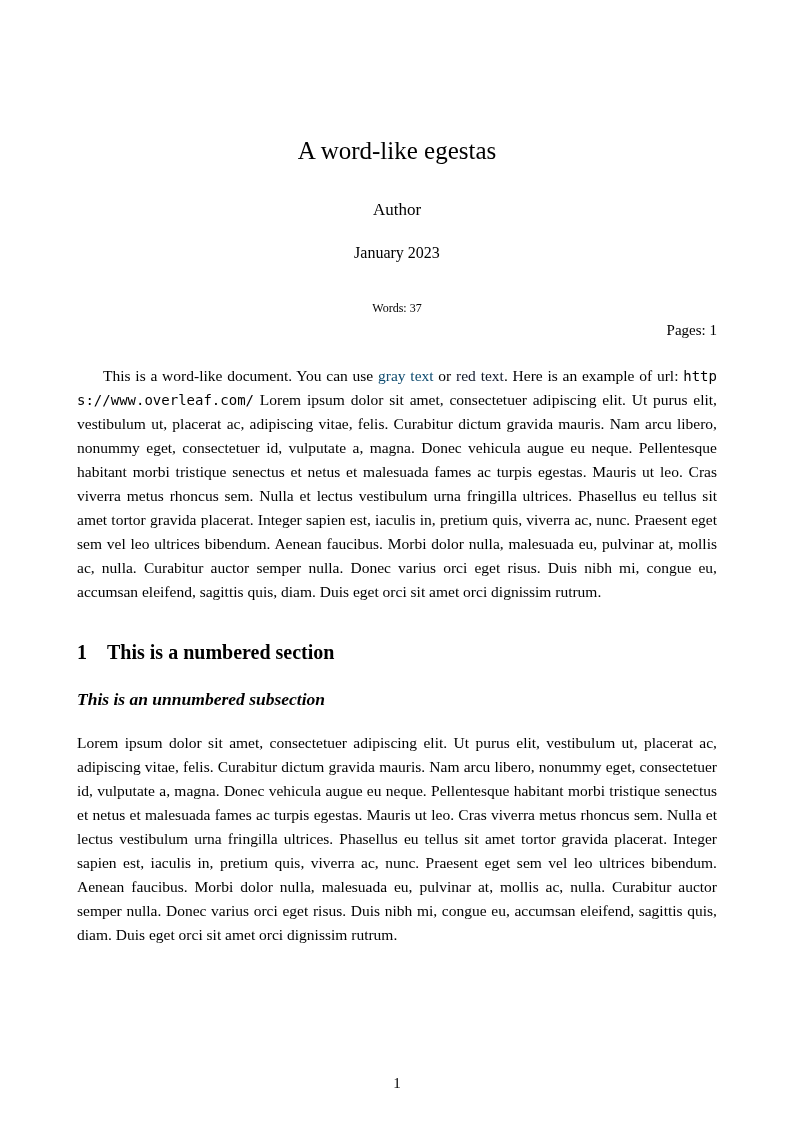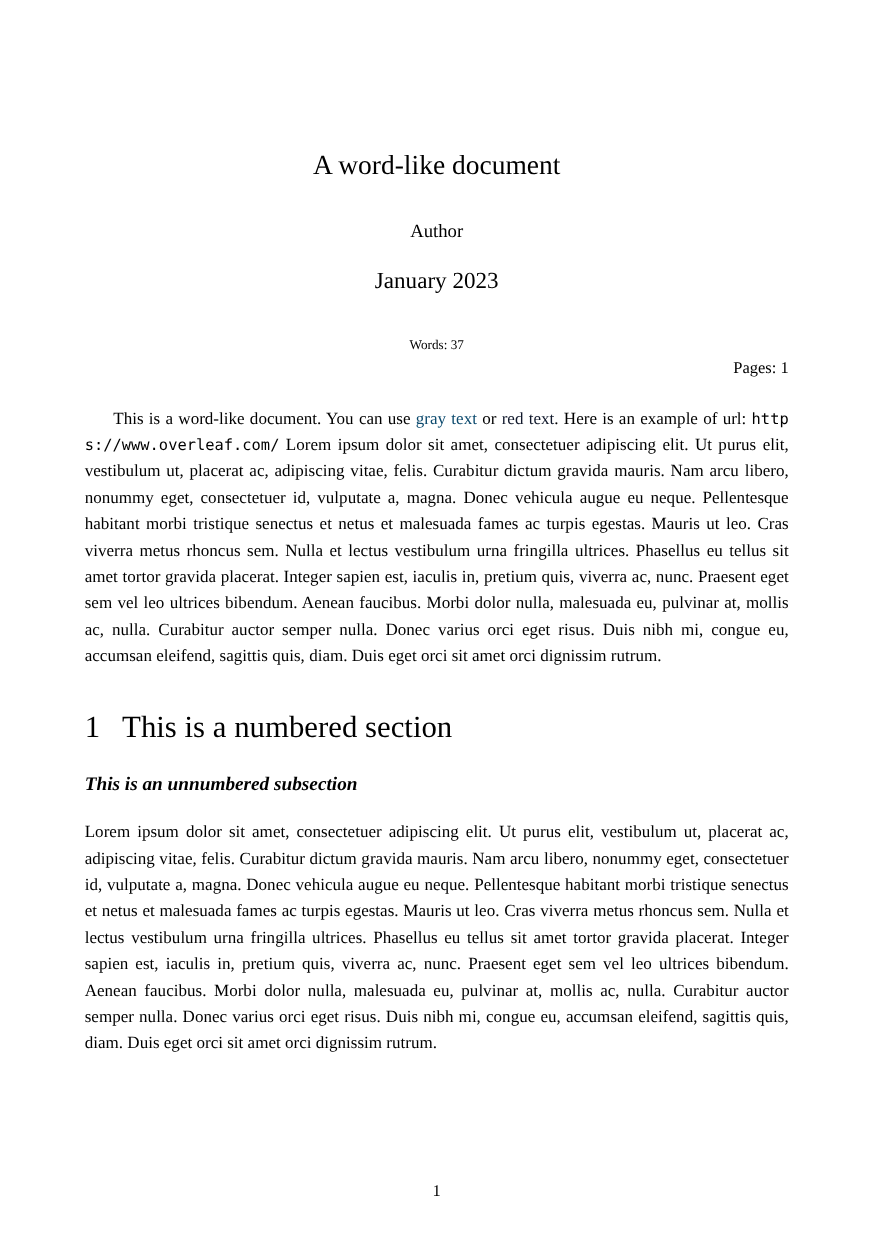--- a/index.html
+++ b/index.html
@@ -28,21 +28,21 @@
     }
     .doc-author {
       margin: 38px 0 0 0;
       text-align: center;
       font-size: 17px;
       line-height: 1;
     }
     .doc-date {
       margin: 27px 0 0 0;
       text-align: center;
-      font-size: 21px;
+      font-size: 16px;
       line-height: 1;
     }
     .doc-words {
       margin: 41px 0 0 0;
       text-align: center;
       font-size: 12px;
       line-height: 1;
     }
     .doc-pages {
       margin: 9px 0 0 0;
@@ -67,23 +67,23 @@
       font-family: "DejaVu Sans Mono", "Liberation Mono", monospace;
       font-size: 14px;
       word-break: break-all;
       color: #000000;
       text-decoration: none;
     }
     .text-gray { color: #0c4a6e; }
     .text-red  { color: #0f172a; }
     .section-heading {
       margin: 38px 0 0 0;
-      font-size: 28px;
+      font-size: 20px;
       line-height: 1.05;
-      font-weight: normal;
+      font-weight: bold;
     }
     .section-heading .sec-num {
       display: inline-block;
       margin-right: 20px;
     }
     .subsection-heading {
       margin: 27px 0 0 0;
       font-size: 17.5px;
       line-height: 1.05;
       font-weight: bold;
@@ -97,21 +97,21 @@
       text-align: center;
       font-size: 15px;
       line-height: 1;
     }
   </style>
 </head>
 <body>
 
 <div class="page">
 
-  <h1 class="doc-title">A word-like document</h1>
+  <h1 class="doc-title">A word-like egestas</h1>
 
   <div class="doc-author">Author</div>
 
   <div class="doc-date">January 2023</div>
 
   <div class="doc-words">Words: 37</div>
 
   <div class="doc-pages">Pages: 1</div>
 
   <p class="body-par intro-par"><span>This is a word-like document. You can use </span><span class="text-gray">gray text</span><span> or </span><span class="text-red">red text</span><span>. Here is an example of url: </span><a class="mono">https://www.overleaf.com/</a><span> Lorem ipsum dolor sit amet, consectetuer adipiscing elit. Ut purus elit, vestibulum ut, placerat ac, adipiscing vitae, felis. Curabitur dictum gravida mauris. Nam arcu libero, nonummy eget, consectetuer id, vulputate a, magna. Donec vehicula augue eu neque. Pellentesque habitant morbi tristique senectus et netus et malesuada fames ac turpis egestas. Mauris ut leo. Cras viverra metus rhoncus sem. Nulla et lectus vestibulum urna fringilla ultrices. Phasellus eu tellus sit amet tortor gravida placerat. Integer sapien est, iaculis in, pretium quis, viverra ac, nunc. Praesent eget sem vel leo ultrices bibendum. Aenean faucibus. Morbi dolor nulla, malesuada eu, pulvinar at, mollis ac, nulla. Curabitur auctor semper nulla. Donec varius orci eget risus. Duis nibh mi, congue eu, accumsan eleifend, sagittis quis, diam. Duis eget orci sit amet orci dignissim rutrum.</span></p>

